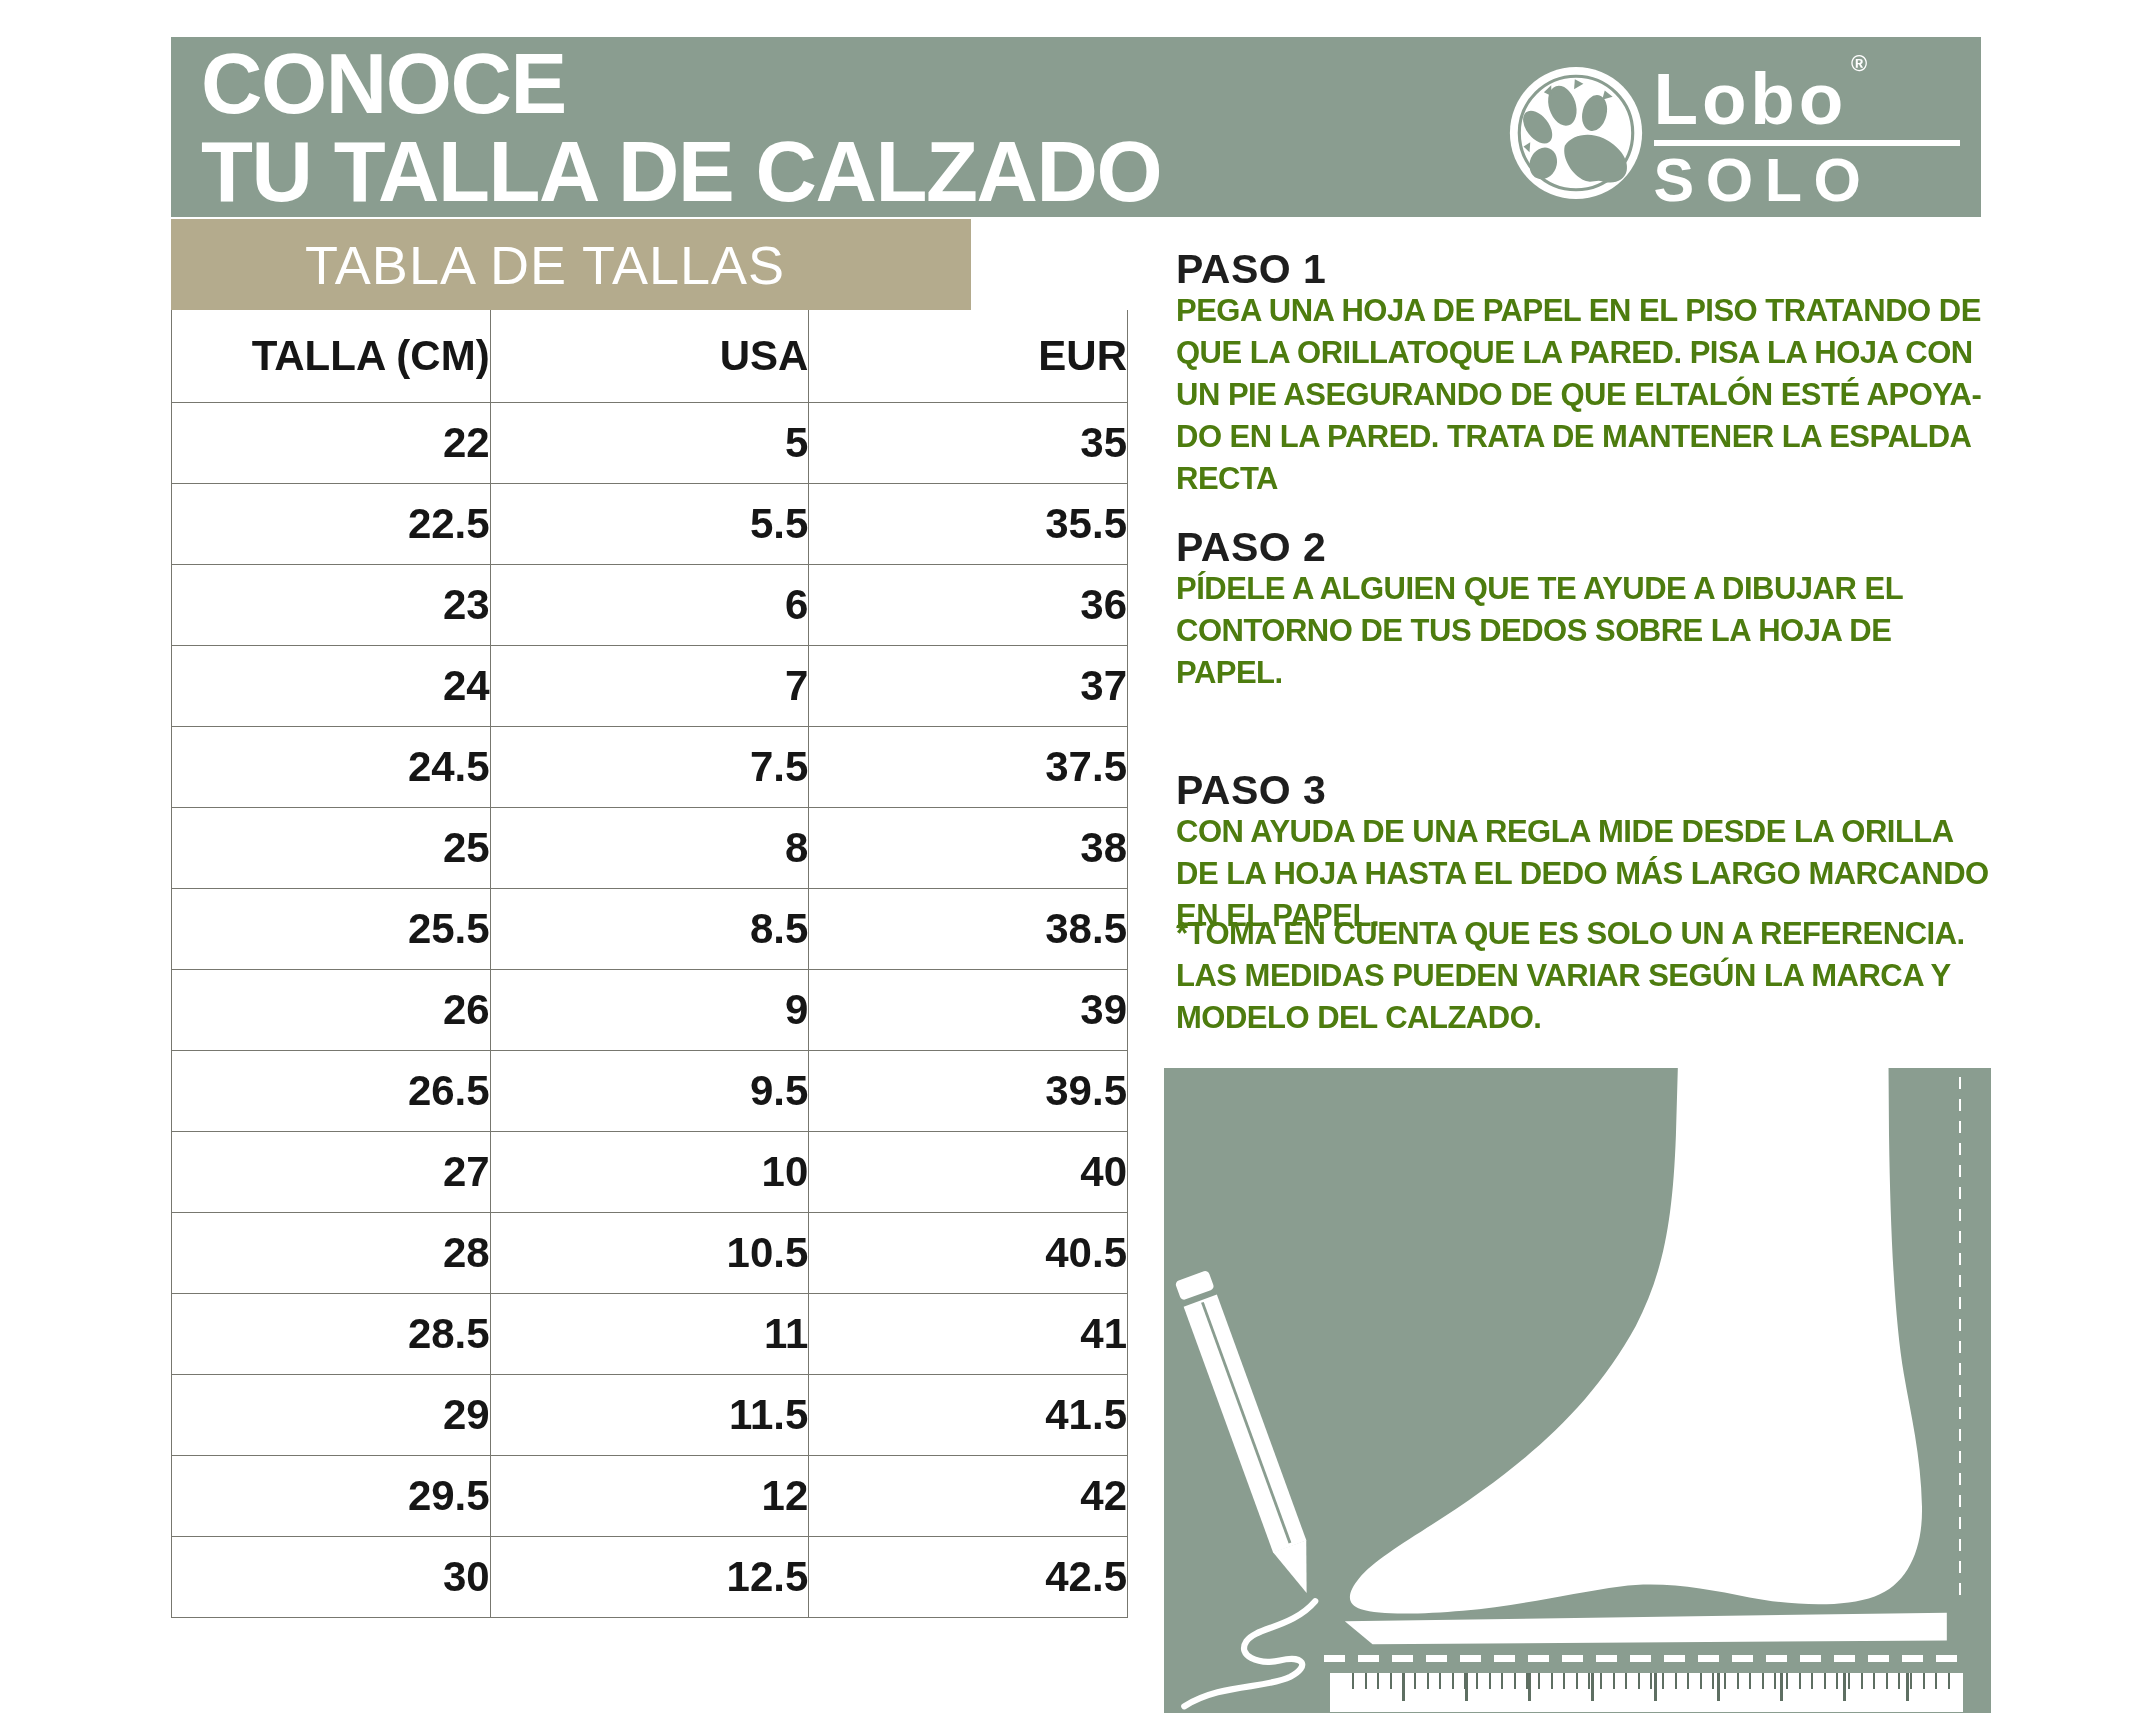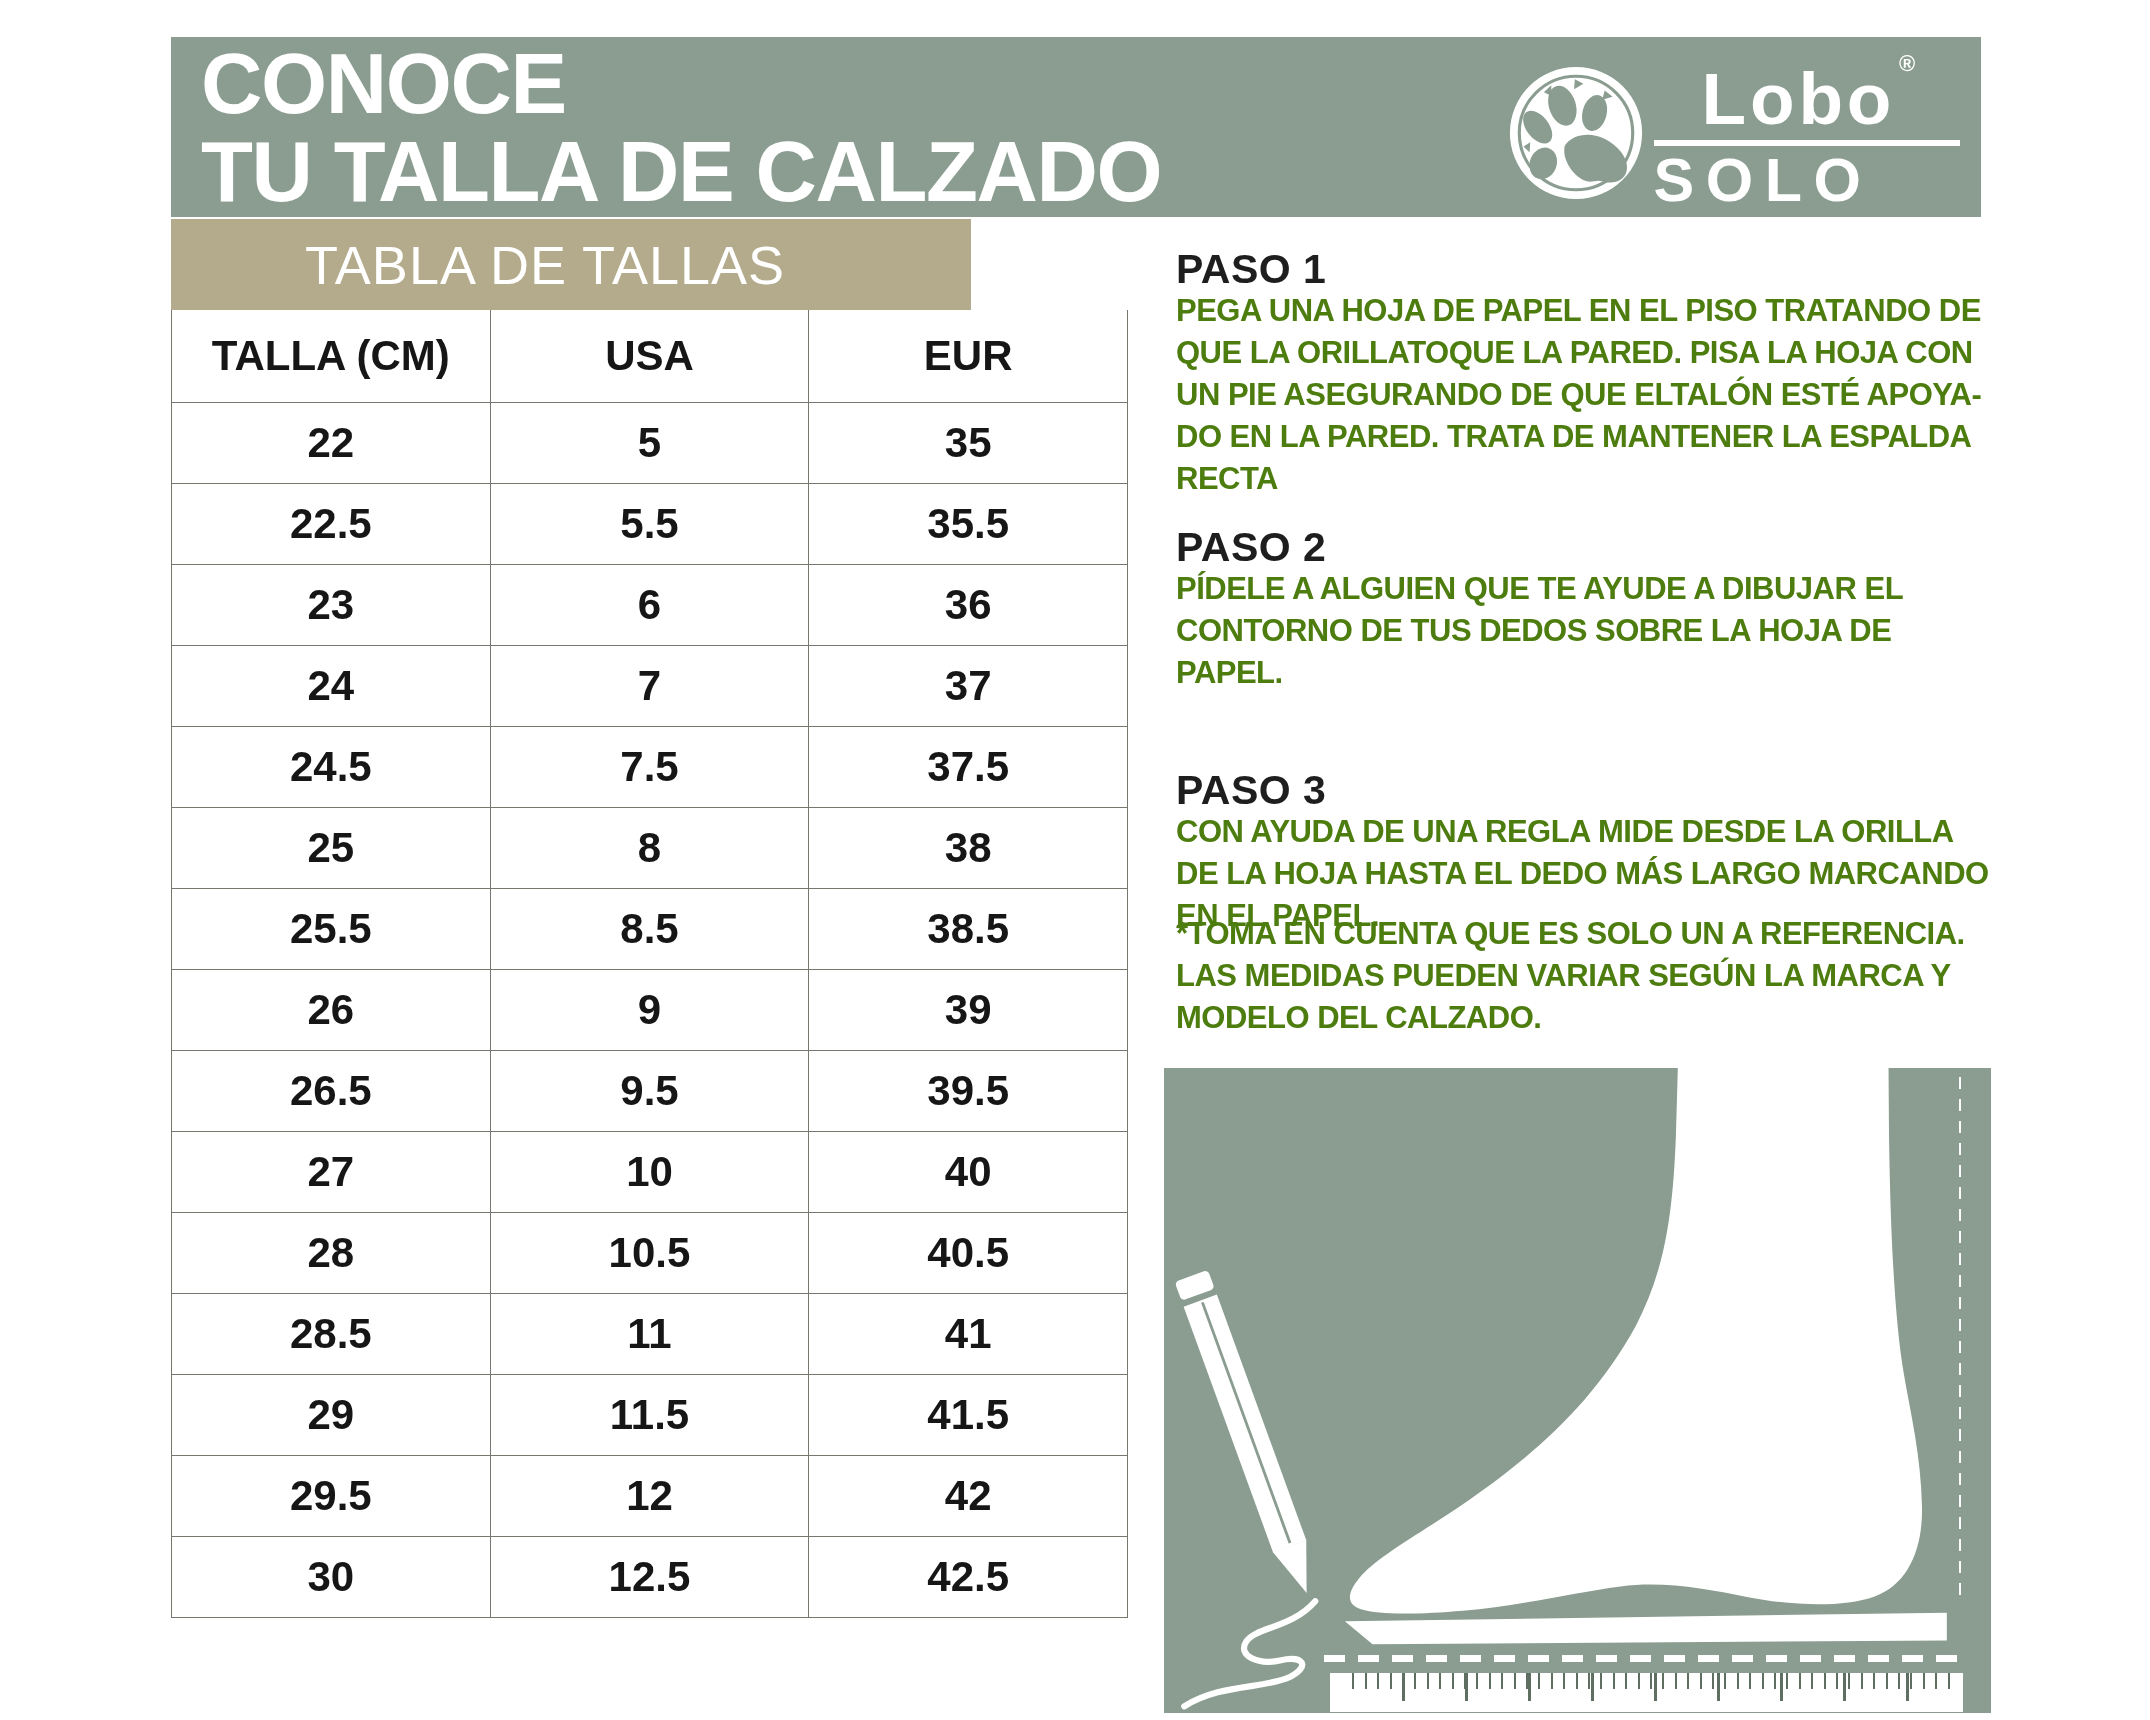--- a/index.html
+++ b/index.html
@@ -21,39 +21,39 @@
   
   .header{left:171px;top:37px;width:1810px;height:180px;background:var(--green);}
   .header-title{
     position:absolute;left:30px;top:2.9px;
     color:var(--white);font-weight:bold;font-size:85px;line-height:88px;letter-spacing:-1.4px;
     white-space:pre;
   }
   .logo{position:absolute;left:1338px;top:19px;width:449px;height:153px;display:flex;align-items:center;}
   .paw-wrap{width:134px;height:134px;flex:0 0 auto;}
   .logo-text{margin-left:10.5px;color:var(--white);display:flex;flex-direction:column;}
-  .lobo-row{font-size:73px;font-weight:bold;letter-spacing:3.8px;line-height:72px;white-space:nowrap;text-align:center;}
+  .lobo-row{font-size:73px;font-weight:bold;letter-spacing:3.8px;line-height:72px;white-space:nowrap;}
   .reg{font-size:22px;vertical-align:super;letter-spacing:0;position:relative;top:-28px;left:3.8px;font-weight:bold;}
   .logo-rule{height:6.2px;background:var(--white);width:306px;margin:4.8px 0 5.7px 0;}
   .solo{font-size:61px;font-weight:bold;letter-spacing:11.5px;line-height:57px;white-space:nowrap;}
 
   
   .banner{
     left:171px;top:219px;width:800px;height:91px;background:var(--tan);
     color:var(--white);font-size:54px;font-weight:400;letter-spacing:1px;
     display:flex;align-items:center;justify-content:center;
   }
   .banner-text{transform:translateX(-26px);}
 
   
   .table-wrap{left:171px;top:310px;width:957px;}
   table.sizes{width:100%;border-collapse:collapse;table-layout:fixed;}
   table.sizes th, table.sizes td{
     border:1.4px solid var(--border);
-    text-align:center;vertical-align:middle;
+    text-align:right;vertical-align:middle;
     font-weight:bold;color:#161616;background:#fff;
   }
   table.sizes th{height:92px;font-size:42px;border-top:none;}
   table.sizes td{height:81px;font-size:42px;}
 
   
   .step{left:1176px;width:951px;}
   .step-heading{font-size:41px;font-weight:bold;line-height:41px;letter-spacing:0.5px;}
   .step-body{
     font-size:31px;font-weight:bold;line-height:42px;letter-spacing:-0.5px;

